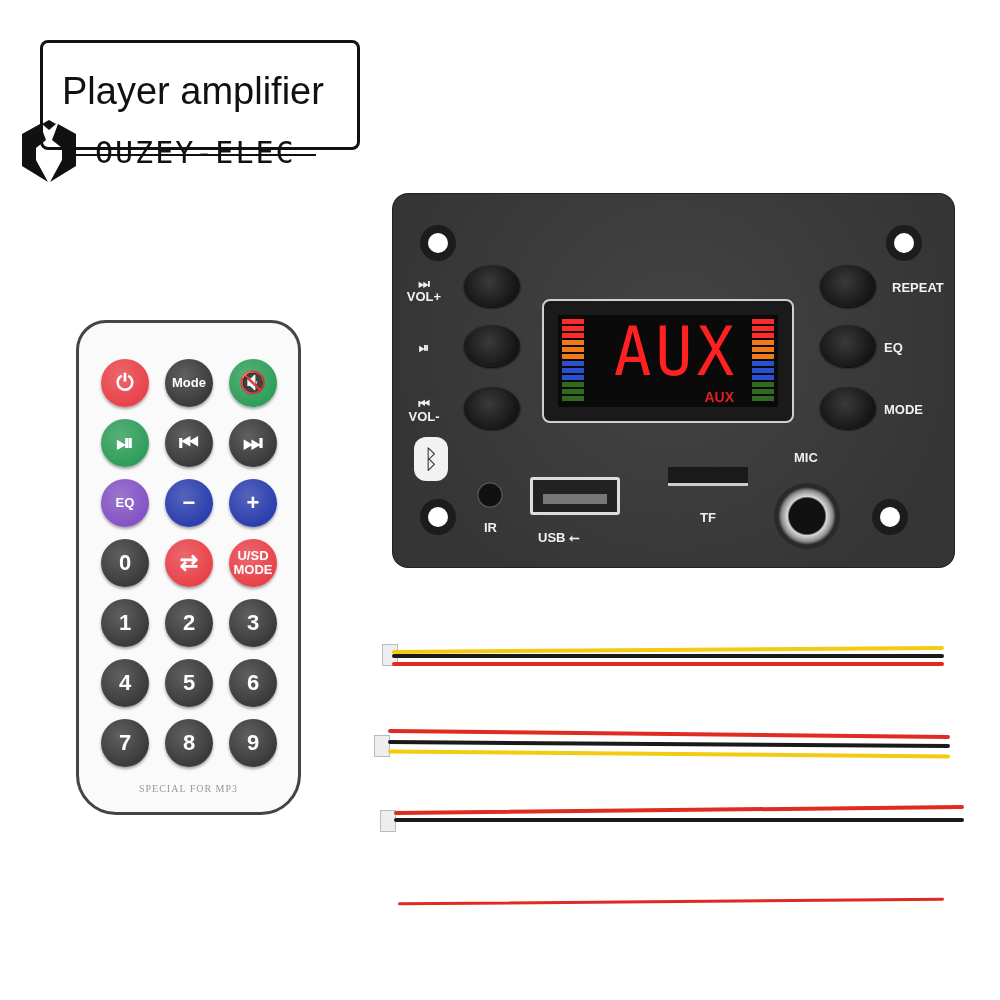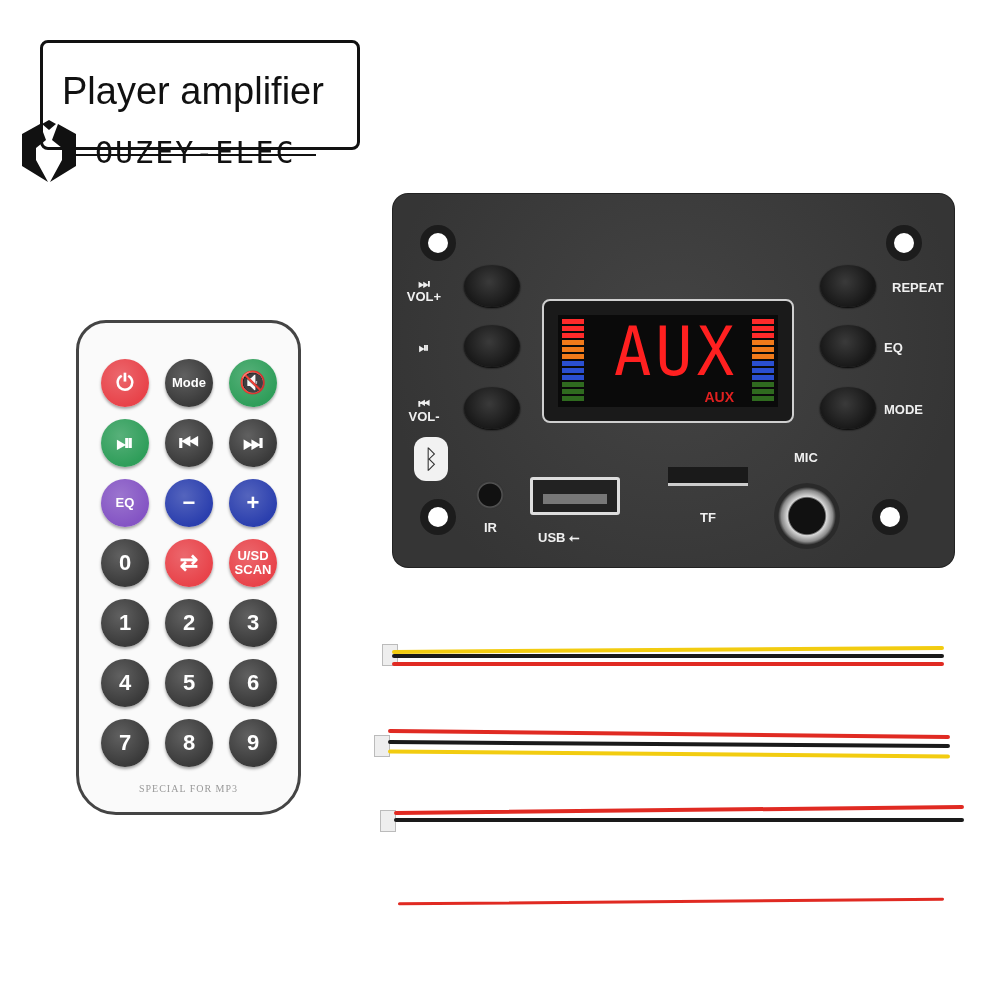--- a/index.html
+++ b/index.html
@@ -144,21 +144,21 @@
   <div class="rbtn" style="left: 22px; top: 96px; background: radial-gradient(circle at 40% 35%, rgba(47, 158, 90, 0.8), rgb(47, 158, 90) 70%);">⏯</div>
   <div class="rbtn" style="left: 86px; top: 96px; background: radial-gradient(circle at 40% 35%, rgba(58, 58, 58, 0.8), rgb(58, 58, 58) 70%);">⏮</div>
   <div class="rbtn" style="left: 150px; top: 96px; background: radial-gradient(circle at 40% 35%, rgba(58, 58, 58, 0.8), rgb(58, 58, 58) 70%);">⏭</div>
 
   <div class="rbtn small" style="left: 22px; top: 156px; background: radial-gradient(circle at 40% 35%, rgba(132, 84, 196, 0.8), rgb(132, 84, 196) 70%);">EQ</div>
   <div class="rbtn" style="left: 86px; top: 156px; background: radial-gradient(circle at 40% 35%, rgba(43, 63, 174, 0.8), rgb(43, 63, 174) 70%);">−</div>
   <div class="rbtn" style="left: 150px; top: 156px; background: radial-gradient(circle at 40% 35%, rgba(43, 63, 174, 0.8), rgb(43, 63, 174) 70%);">+</div>
 
   <div class="rbtn" style="left: 22px; top: 216px; background: radial-gradient(circle at 40% 35%, rgba(58, 58, 58, 0.8), rgb(58, 58, 58) 70%);">0</div>
   <div class="rbtn" style="left: 86px; top: 216px; background: radial-gradient(circle at 40% 35%, rgba(232, 67, 74, 0.8), rgb(232, 67, 74) 70%);">⇄</div>
-  <div class="rbtn small" style="left: 150px; top: 216px; line-height: 14px; padding-top: 10px; height: 38px; background: radial-gradient(circle at 40% 35%, rgba(232, 67, 74, 0.8), rgb(232, 67, 74) 70%);">U/SD SCAN</div>
+  <div class="rbtn small" style="left: 150px; top: 216px; line-height: 14px; padding-top: 10px; height: 38px; background: radial-gradient(circle at 40% 35%, rgba(232, 67, 74, 0.8), rgb(232, 67, 74) 70%);">U/SD MODE</div>
 
   <div class="rbtn" style="left: 22px; top: 276px; background: radial-gradient(circle at 40% 35%, rgba(58, 58, 58, 0.8), rgb(58, 58, 58) 70%);">1</div>
   <div class="rbtn" style="left: 86px; top: 276px; background: radial-gradient(circle at 40% 35%, rgba(58, 58, 58, 0.8), rgb(58, 58, 58) 70%);">2</div>
   <div class="rbtn" style="left: 150px; top: 276px; background: radial-gradient(circle at 40% 35%, rgba(58, 58, 58, 0.8), rgb(58, 58, 58) 70%);">3</div>
 
   <div class="rbtn" style="left: 22px; top: 336px; background: radial-gradient(circle at 40% 35%, rgba(58, 58, 58, 0.8), rgb(58, 58, 58) 70%);">4</div>
   <div class="rbtn" style="left: 86px; top: 336px; background: radial-gradient(circle at 40% 35%, rgba(58, 58, 58, 0.8), rgb(58, 58, 58) 70%);">5</div>
   <div class="rbtn" style="left: 150px; top: 336px; background: radial-gradient(circle at 40% 35%, rgba(58, 58, 58, 0.8), rgb(58, 58, 58) 70%);">6</div>
 
   <div class="rbtn" style="left: 22px; top: 396px; background: radial-gradient(circle at 40% 35%, rgba(58, 58, 58, 0.8), rgb(58, 58, 58) 70%);">7</div>

